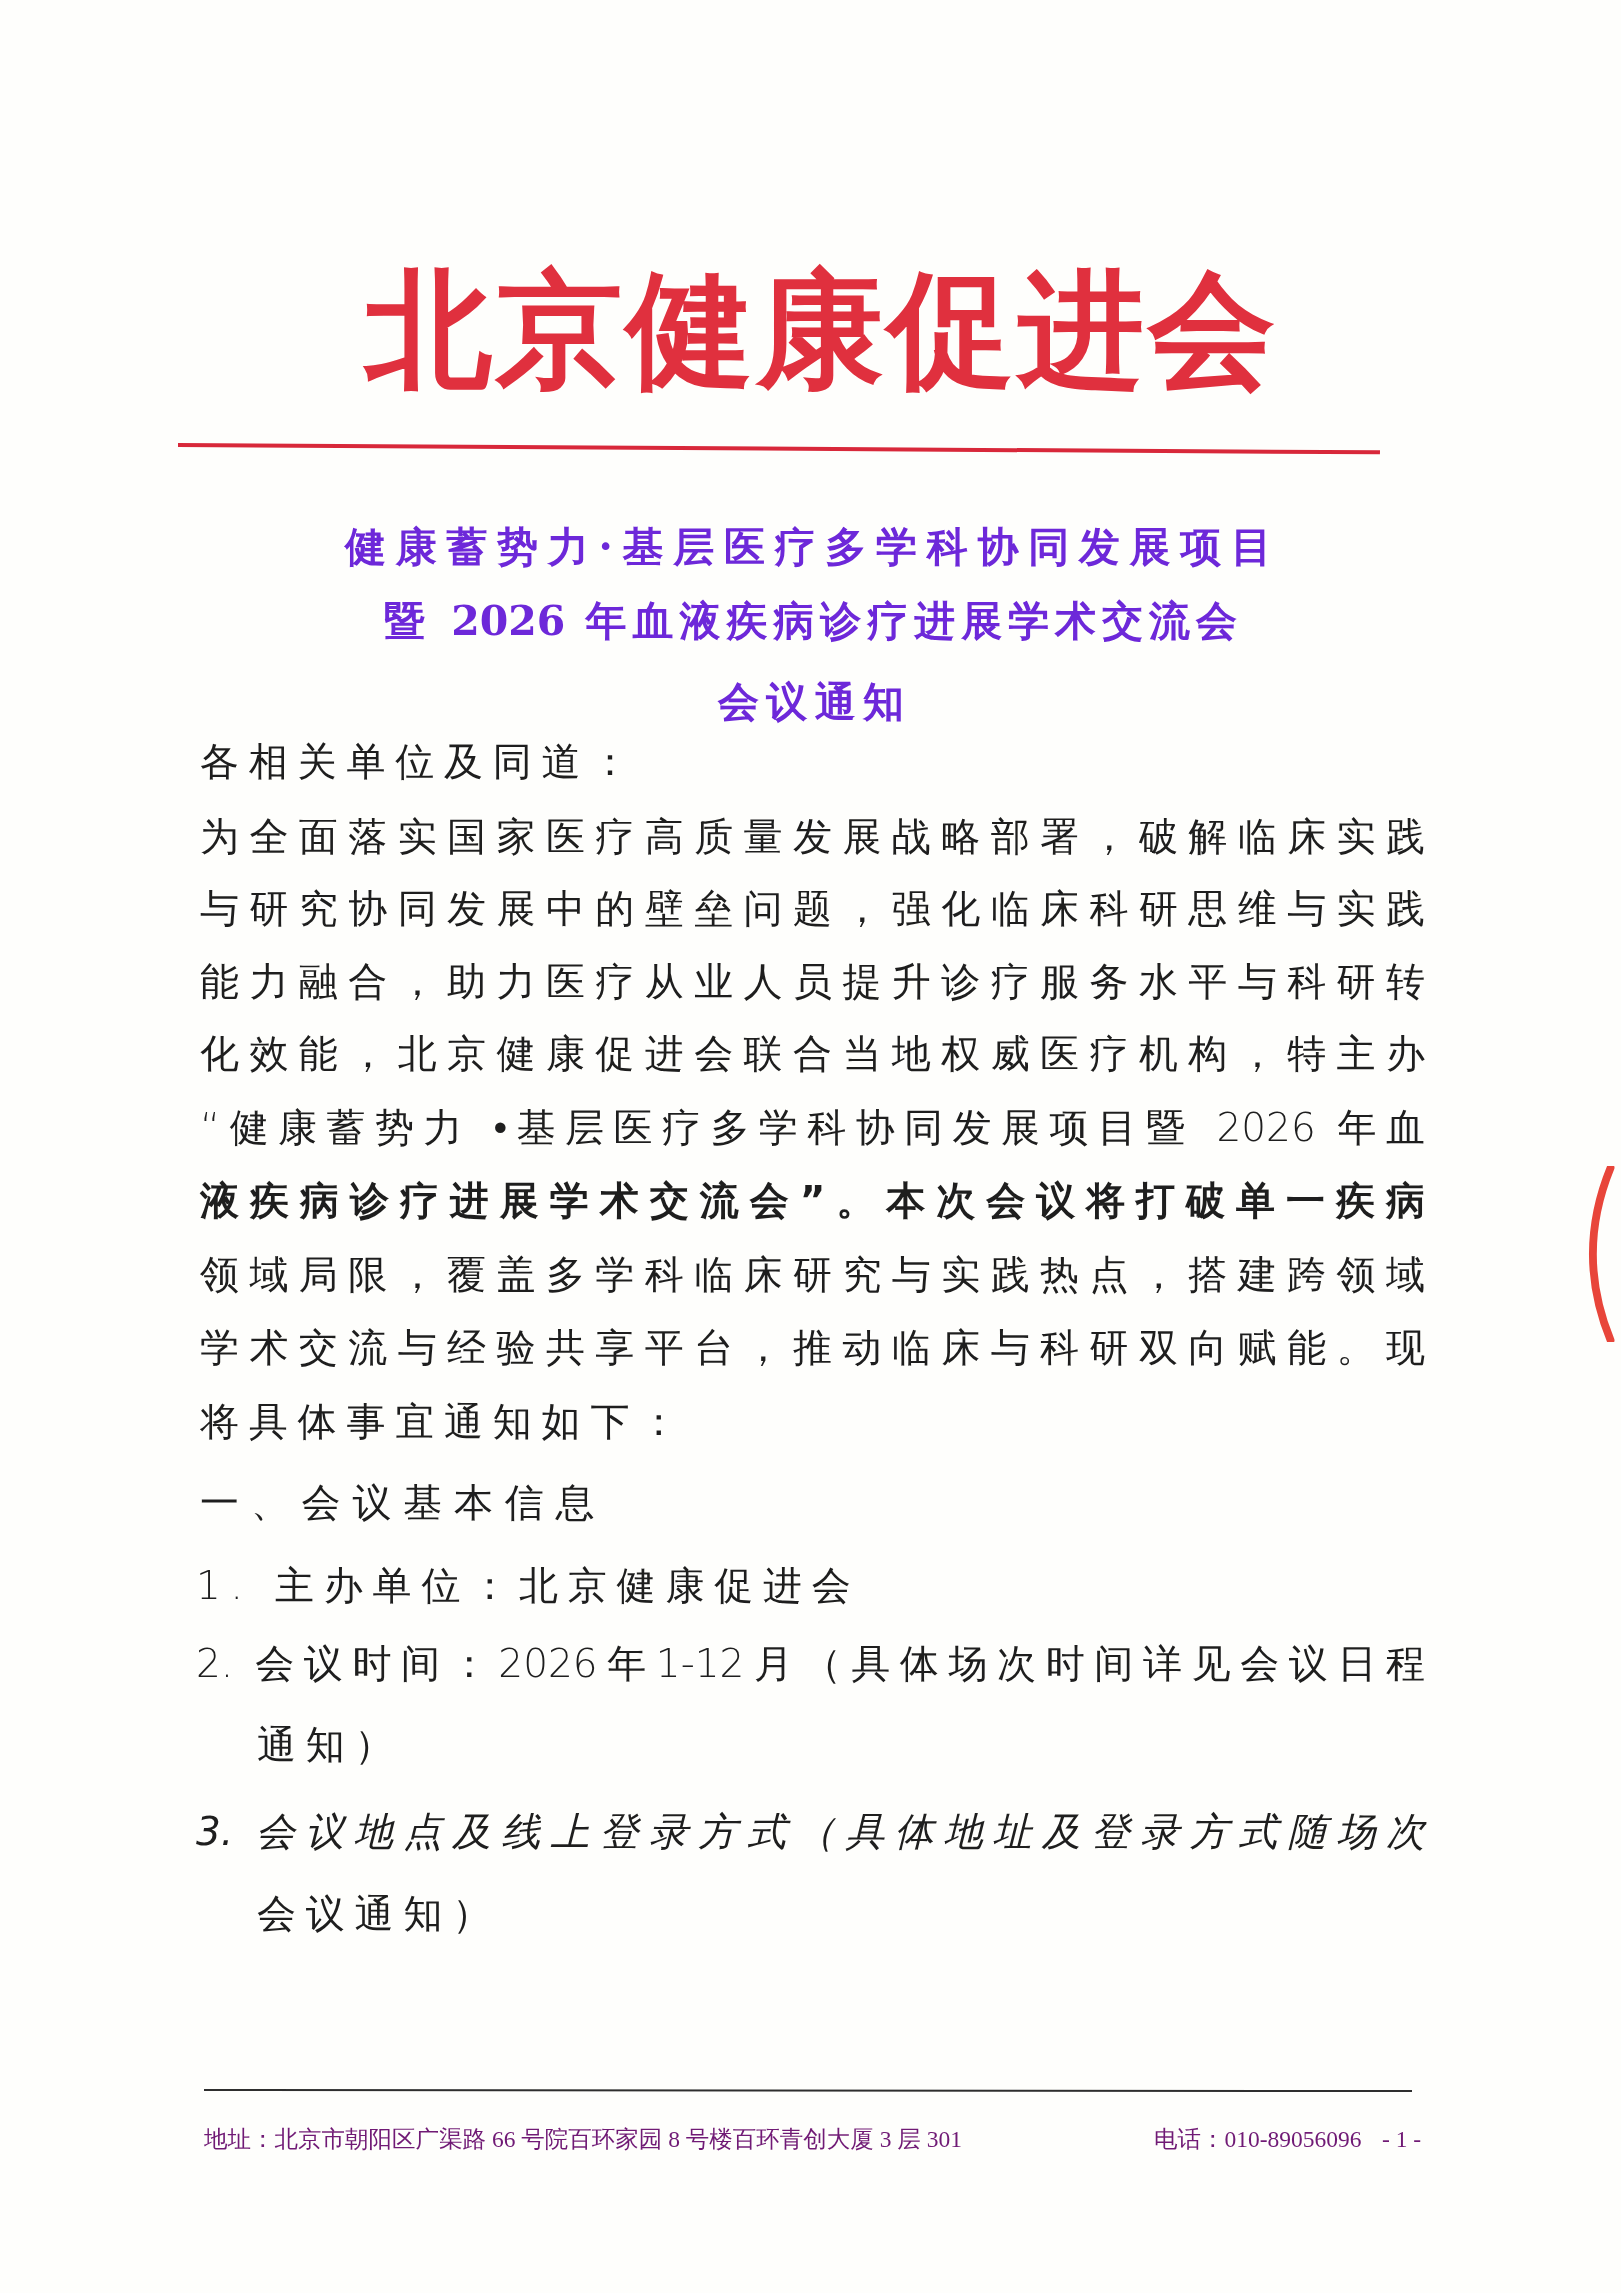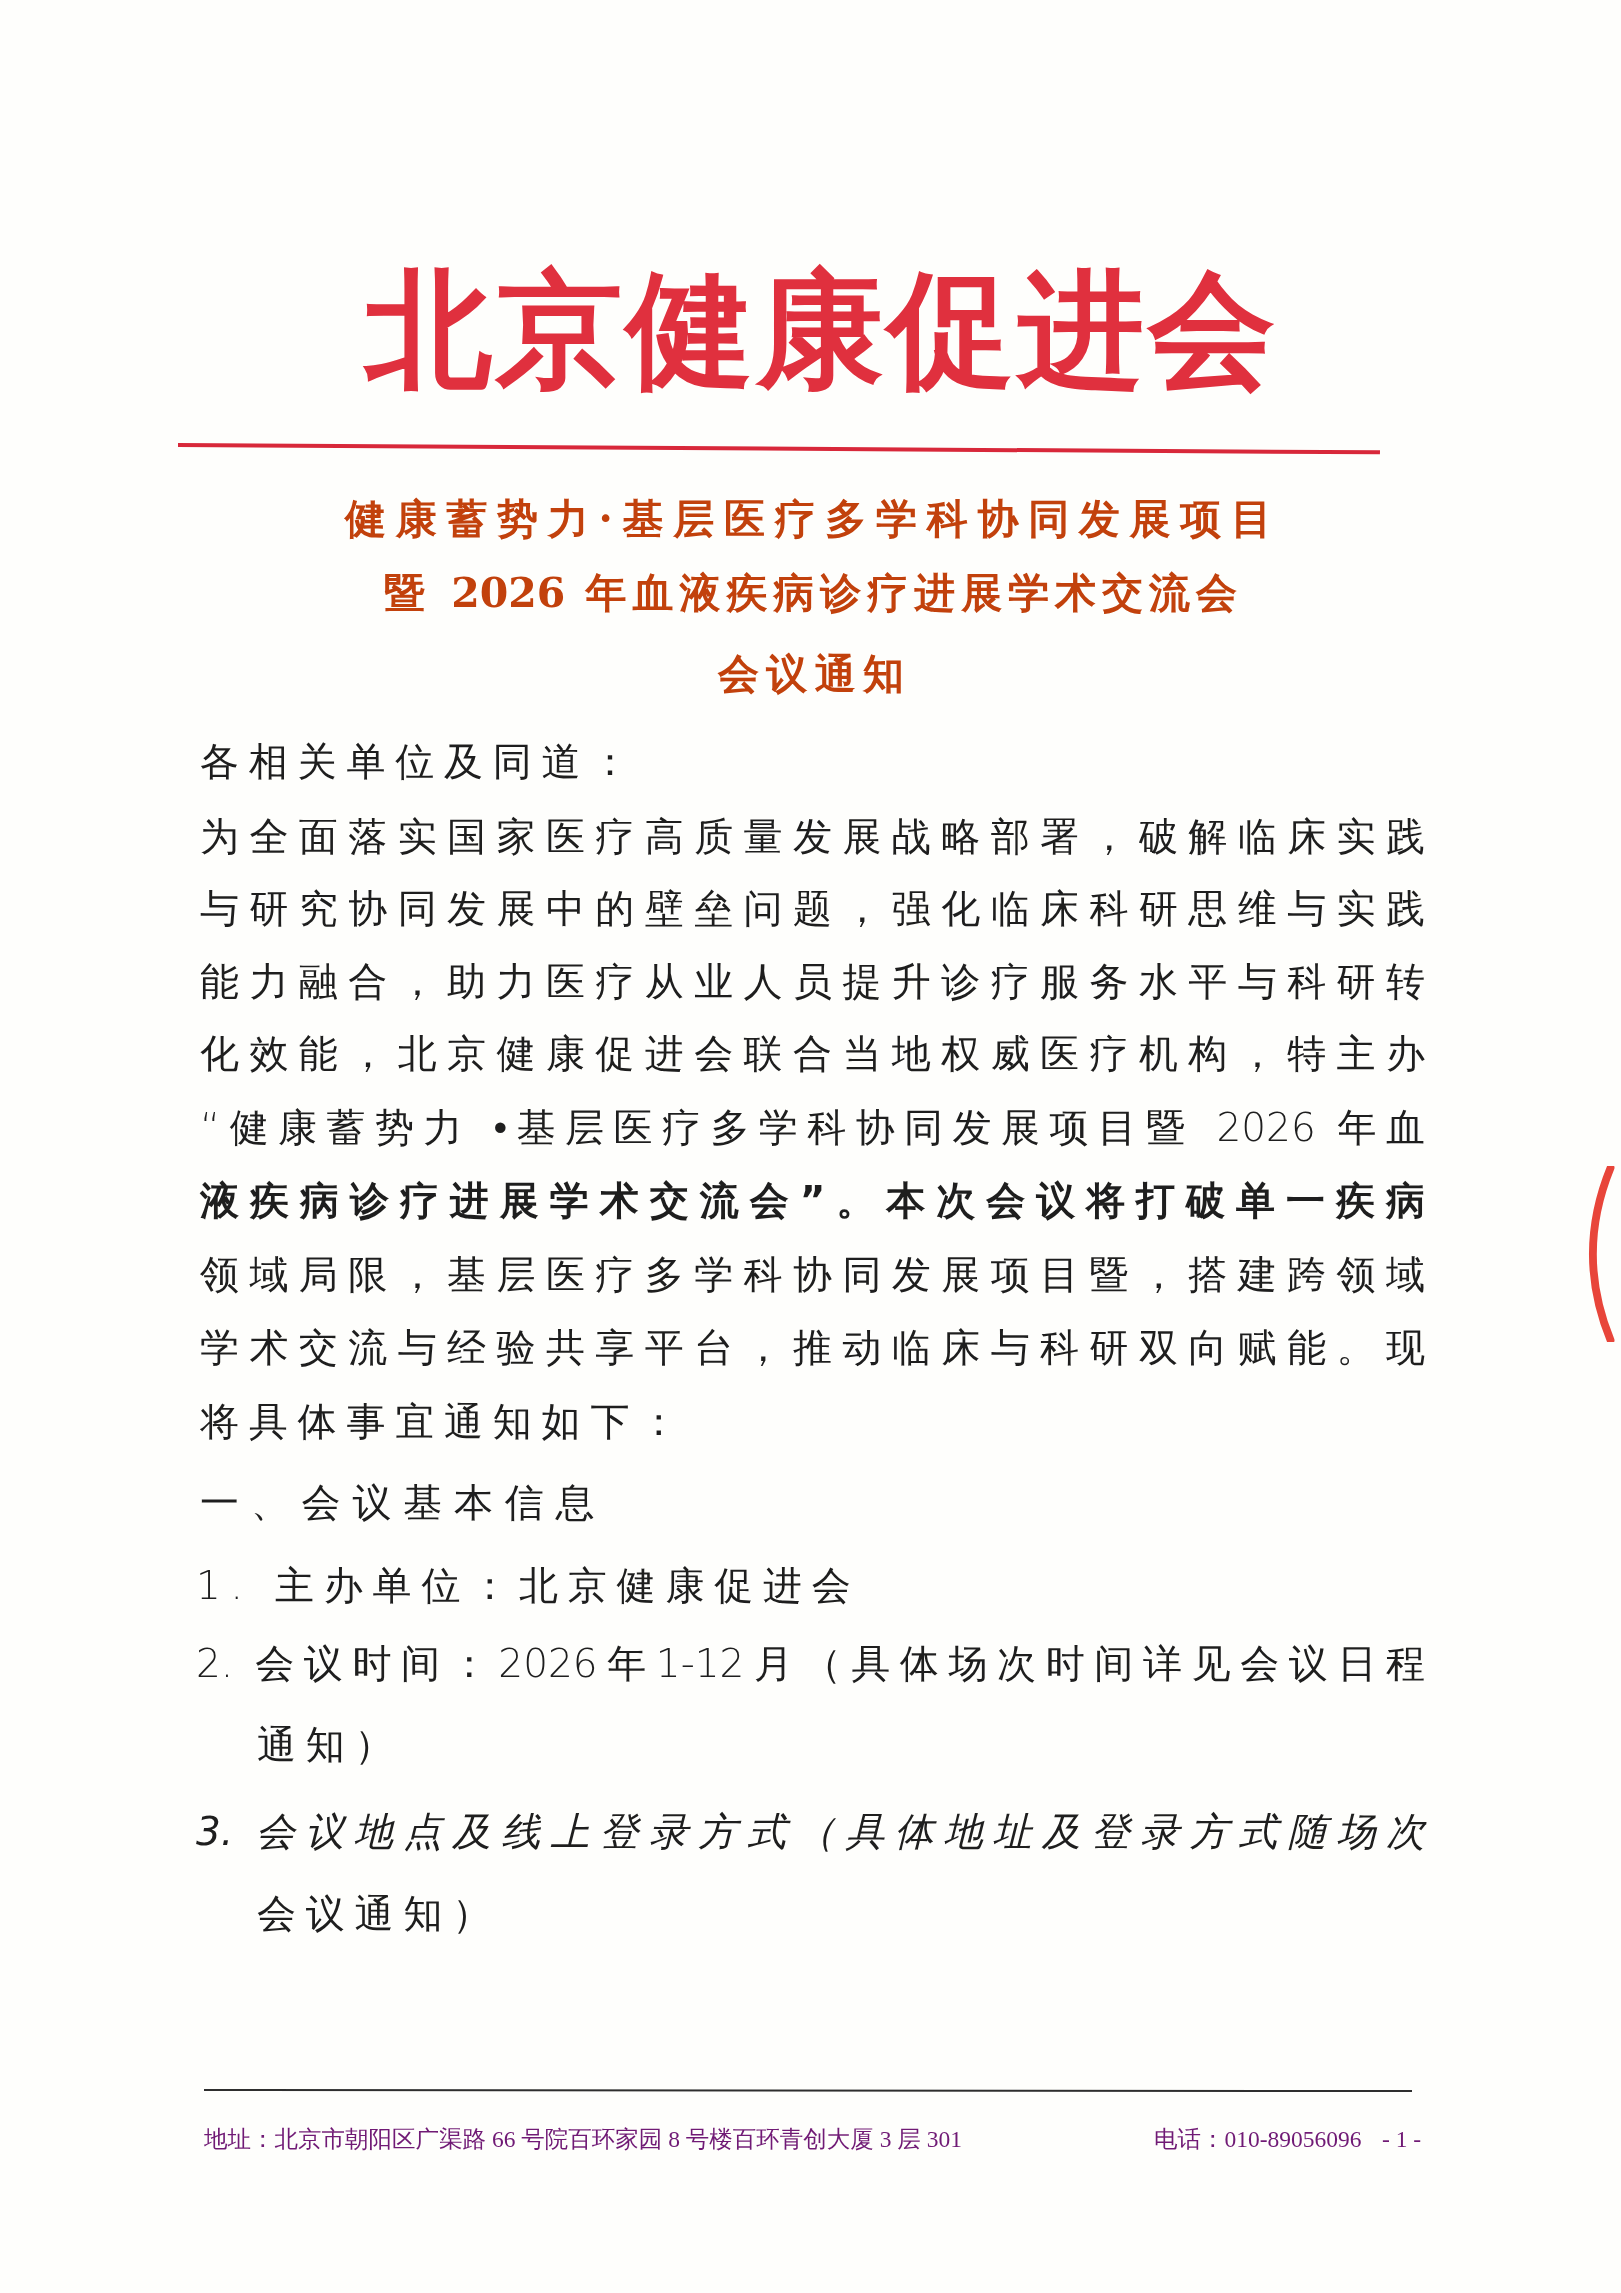--- a/index.html
+++ b/index.html
@@ -14,22 +14,23 @@
     left: 365px; top: 257px; width: 912px; height: 147px;
     color: #e0303e; font-family: "DejaVu Sans", sans-serif; font-weight: bold;
     font-size: 127px; line-height: 147px; letter-spacing: 2px;
     text-align: justify; text-align-last: justify;
   }
   .red-rule {
     left: 178px; top: 443px; width: 1202px; height: 3.9px; background: #d8283a;
     transform: rotate(0.35deg); transform-origin: left center;
   }
   .heading {
-    font-weight: bold; font-size: 41px; line-height: 59px; color: #c2410c;
+    font-weight: bold; font-size: 41px; line-height: 59px; color: #6d28d9;
     font-family: "DejaVu Serif", "Liberation Serif", serif;
+    margin-top: 28px;
   }
   .h1 { left: 345px; top: 490px; width: 927px; text-align: justify; text-align-last: justify; }
   .h2 { left: 384px; top: 564px; width: 853px; text-align: justify; text-align-last: justify; }
   .h3 { left: 718px; top: 645px; width: 186px; text-align: justify; text-align-last: justify; }
   .body-line {
     font-family: "DejaVu Sans", sans-serif; font-size: 39px; line-height: 59px;
     color: #1e1e1e; font-weight: 300;
   }
   .full { left: 200px; width: 1225px; text-align: justify; text-align-last: justify; }
   .indent { left: 257px; }
@@ -56,21 +57,21 @@
 <div class="abs heading h3">会议通知</div>
 
 <div class="abs body-line" style="left:200px; top:732px; letter-spacing:9.8px;">各相关单位及同道：</div>
 
 <div class="abs body-line full" style="top:807px;">为全面落实国家医疗高质量发展战略部署，破解临床实践</div>
 <div class="abs body-line full" style="top:879px;">与研究协同发展中的壁垒问题，强化临床科研思维与实践</div>
 <div class="abs body-line full" style="top:952px;">能力融合，助力医疗从业人员提升诊疗服务水平与科研转</div>
 <div class="abs body-line full" style="top:1024px;">化效能，北京健康促进会联合当地权威医疗机构，特主办</div>
 <div class="abs body-line full" style="top:1098px;">“健康蓄势力 •基层医疗多学科协同发展项目暨 2026 年血</div>
 <div class="abs body-line full" style="top:1171px;font-weight:bold;">液疾病诊疗进展学术交流会”。本次会议将打破单一疾病</div>
-<div class="abs body-line full" style="top:1245px;">领域局限，基层医疗多学科协同发展项目暨，搭建跨领域</div>
+<div class="abs body-line full" style="top:1245px;">领域局限，覆盖多学科临床研究与实践热点，搭建跨领域</div>
 <div class="abs body-line full" style="top:1318px;">学术交流与经验共享平台，推动临床与科研双向赋能。现</div>
 <div class="abs body-line" style="left:200px; top:1392px; letter-spacing:9.8px;">将具体事宜通知如下：</div>
 
 <div class="abs body-line" style="left:200px; top:1473px; letter-spacing:11.8px;">一、会议基本信息</div>
 
 <div class="abs body-line" style="left:196px; top:1556px; letter-spacing:9.8px;">1. 主办单位：北京健康促进会</div>
 
 <div class="abs body-line full" style="top:1634px; left:196px; width:1229px;">2. 会议时间：2026年1-12月（具体场次时间详见会议日程</div>
 <div class="abs body-line indent" style="top:1715px; letter-spacing:9.8px;">通知）</div>
 

